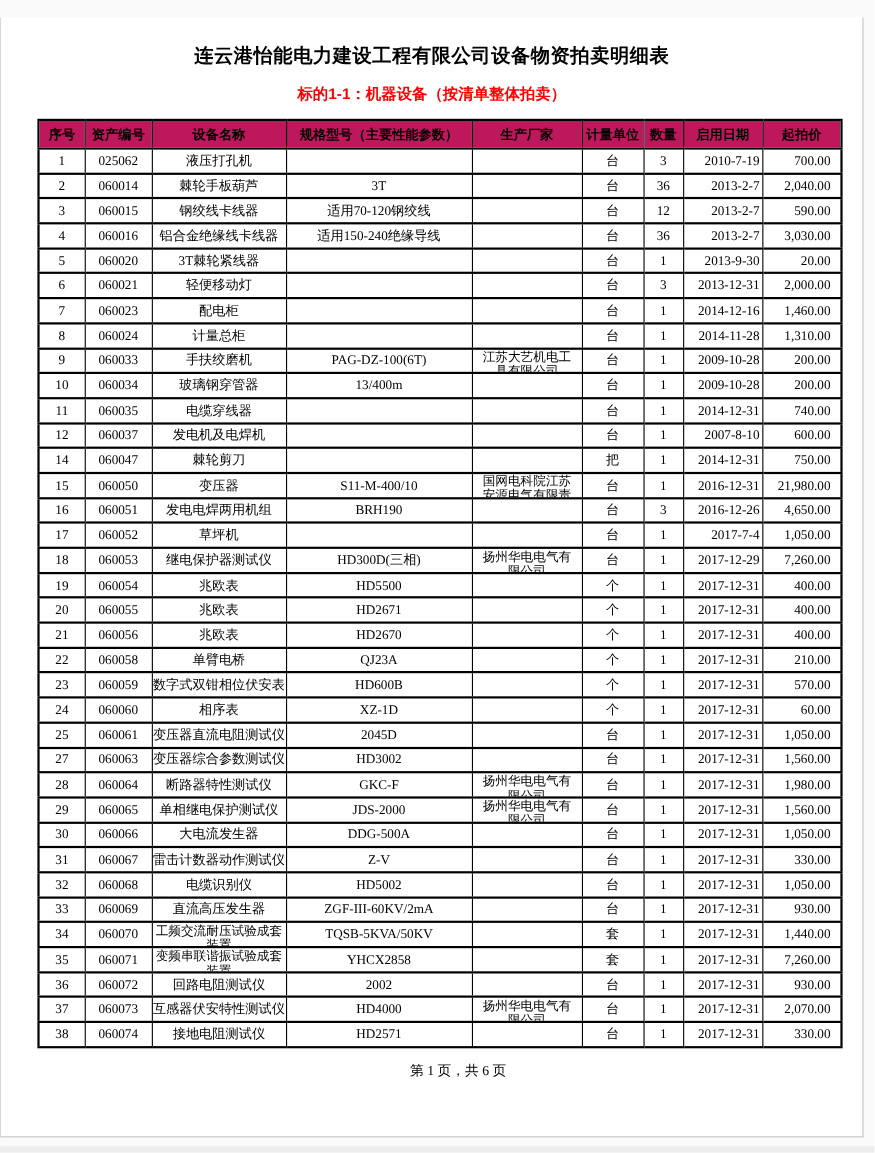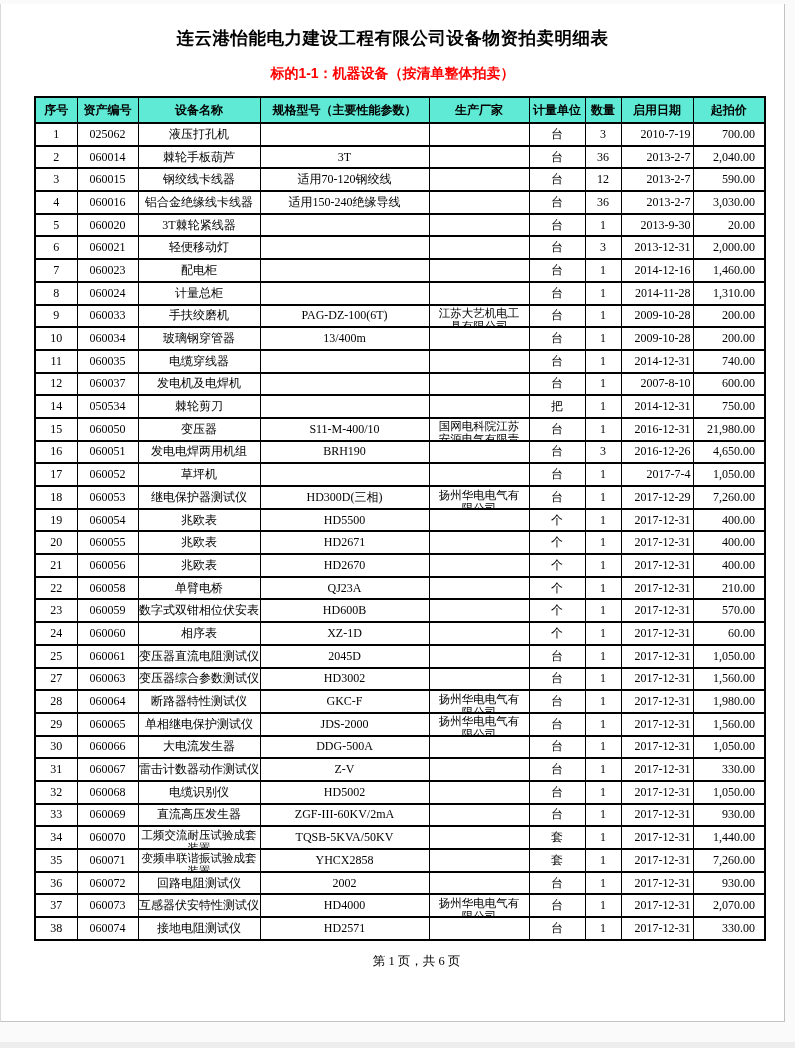--- a/index.html
+++ b/index.html
@@ -5,21 +5,21 @@
   * { box-sizing: border-box; }
   html,body { margin:0; padding:0; }
   body {
     width:795px; height:1048px;
     background:#fafafa;
     font-family:"Liberation Serif", serif;
     color:#000;
   }
   .stage { position:relative; width:795px; height:1048px; overflow:hidden; }
   .page {
-    position:absolute; left:0; top:4px;
+    position:absolute; left:0; top:16px;
     width:785px; height:1018px;
     background:#ffffff;
     border-left:1px solid #d9d9d9;
     border-right:1px solid #c2c2c6;
     border-bottom:1px solid #c2c2c6;
   }
   .outside-bottom {
     position:absolute; left:0; top:1042px; width:795px; height:6px;
     background:#ededee;
   }
@@ -43,21 +43,21 @@
     width:730px;
     border:2px solid #000;
   }
   table.auction th, table.auction td {
     border:solid #000;
     border-width:2px 1px;
     padding:0; overflow:hidden;
   }
   table.auction th {
     height:26px;
-    background:#5eead4;
+    background:#be185d;
     font-size:12px; font-weight:bold;
     text-align:center; white-space:nowrap;
   }
   td .cb {
     height:20.7px;
     display:flex; align-items:center; justify-content:center;
     font-size:12px; white-space:nowrap; overflow:hidden;
     text-align:center;
   }
   td.col-4 .cb { padding:0 6px; }
@@ -457,21 +457,21 @@
               </td>
               <td class="col-8 al-r pr10">
                 <div class="cb">600.00</div>
               </td>
             </tr>
             <tr>
               <td class="col-0">
                 <div class="cb">14</div>
               </td>
               <td class="col-1">
-                <div class="cb">050534</div>
+                <div class="cb">060047</div>
               </td>
               <td class="col-2">
                 <div class="cb">棘轮剪刀</div>
               </td>
               <td class="col-3">
                 <div class="cb"></div>
               </td>
               <td class="col-4">
                 <div class="cb"></div>
               </td>

